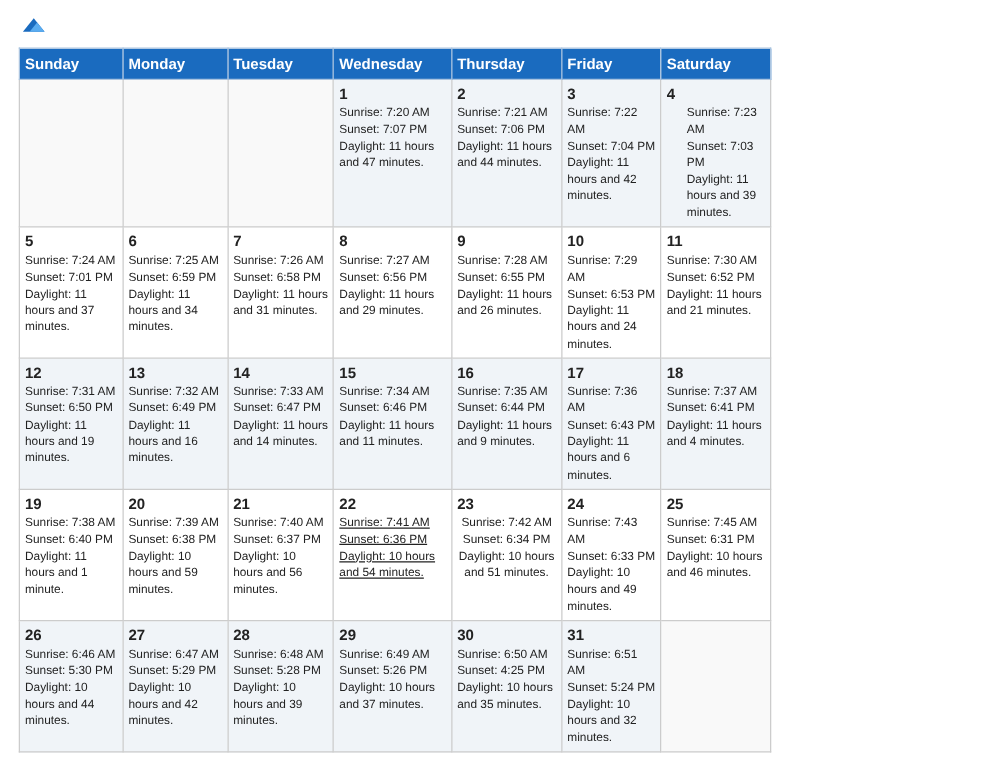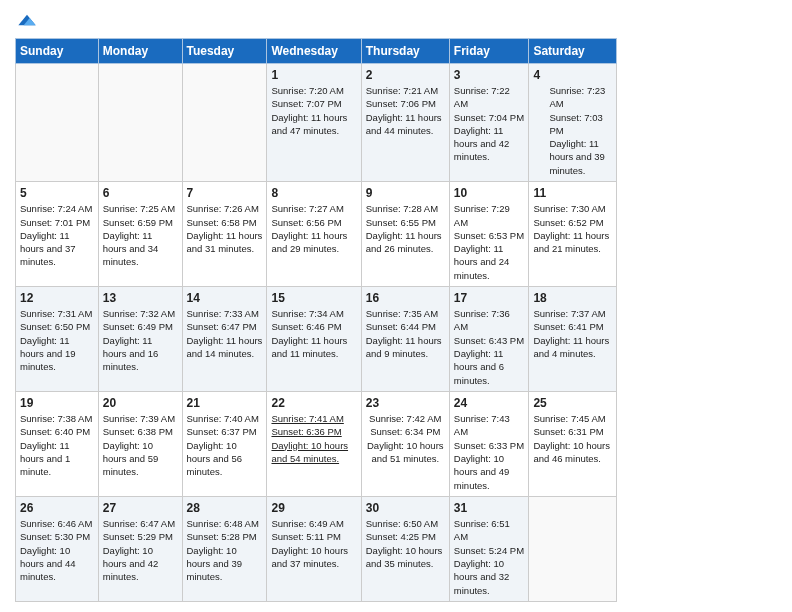--- a/index.html
+++ b/index.html
@@ -318,21 +318,21 @@
           </td>
           <td>
             <span class="day-number">28</span>
             <div class="day-info" style="white-space: pre-line;">Sunrise: 6:48 AM
 Sunset: 5:28 PM
 Daylight: 10 hours and 39 minutes.</div>
           </td>
           <td>
             <span class="day-number">29</span>
             <div class="day-info" style="white-space: pre-line;">Sunrise: 6:49 AM
-Sunset: 5:11 PM
+Sunset: 5:26 PM
 Daylight: 10 hours and 37 minutes.</div>
           </td>
           <td>
             <span class="day-number">30</span>
             <div class="day-info" style="white-space: pre-line;">Sunrise: 6:50 AM
 Sunset: 4:25 PM
 Daylight: 10 hours and 35 minutes.</div>
           </td>
           <td>
             <span class="day-number">31</span>

